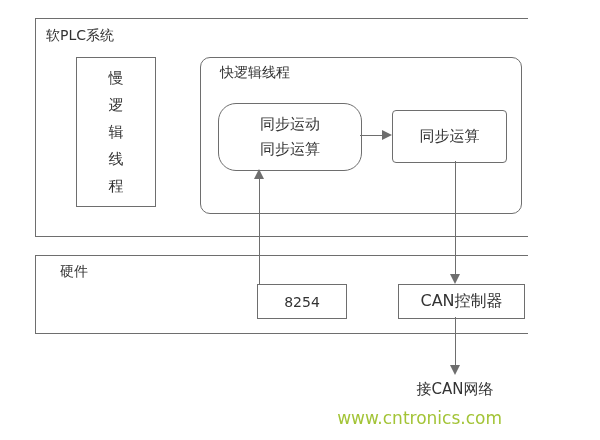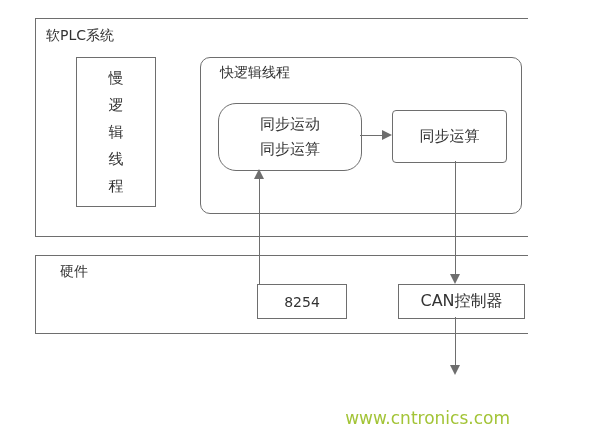--- a/index.html
+++ b/index.html
@@ -76,21 +76,21 @@
   #arrow-d1-head { left: 450px; top: 274px; }
 
   #arrow-d2-line { left: 455px; top: 317px; height: 48px; }
   #arrow-d2-head { left: 450px; top: 365px; }
 
   #can-network-label {
     position: absolute; left: 405px; top: 380px; width: 100px;
     text-align: center; font-size: 15px; color: var(--text, #333333);
   }
   #watermark {
-    position: absolute; right: 18px; top: 408px;
+    position: absolute; right: 26px; top: 408px;
     font-size: 17px; color: var(--watermark, #a3c437);
     white-space: nowrap;
   }
 </style>
 </head>
 <body>
 
 <div class="canvas">
 
   <div class="box" id="soft-plc"></div>
@@ -140,16 +140,17 @@
   <div>
     <div class="vline" id="arrow-d1-line"></div>
     <div class="head-down" id="arrow-d1-head"></div>
   </div>
 
   <div>
     <div class="vline" id="arrow-d2-line"></div>
     <div class="head-down" id="arrow-d2-head"></div>
   </div>
 
+  <div id="can-network-label">接CAN网络</div>
 
   <div id="watermark">www.cntronics.com</div>
 
 </div>
 
 </body></html>

